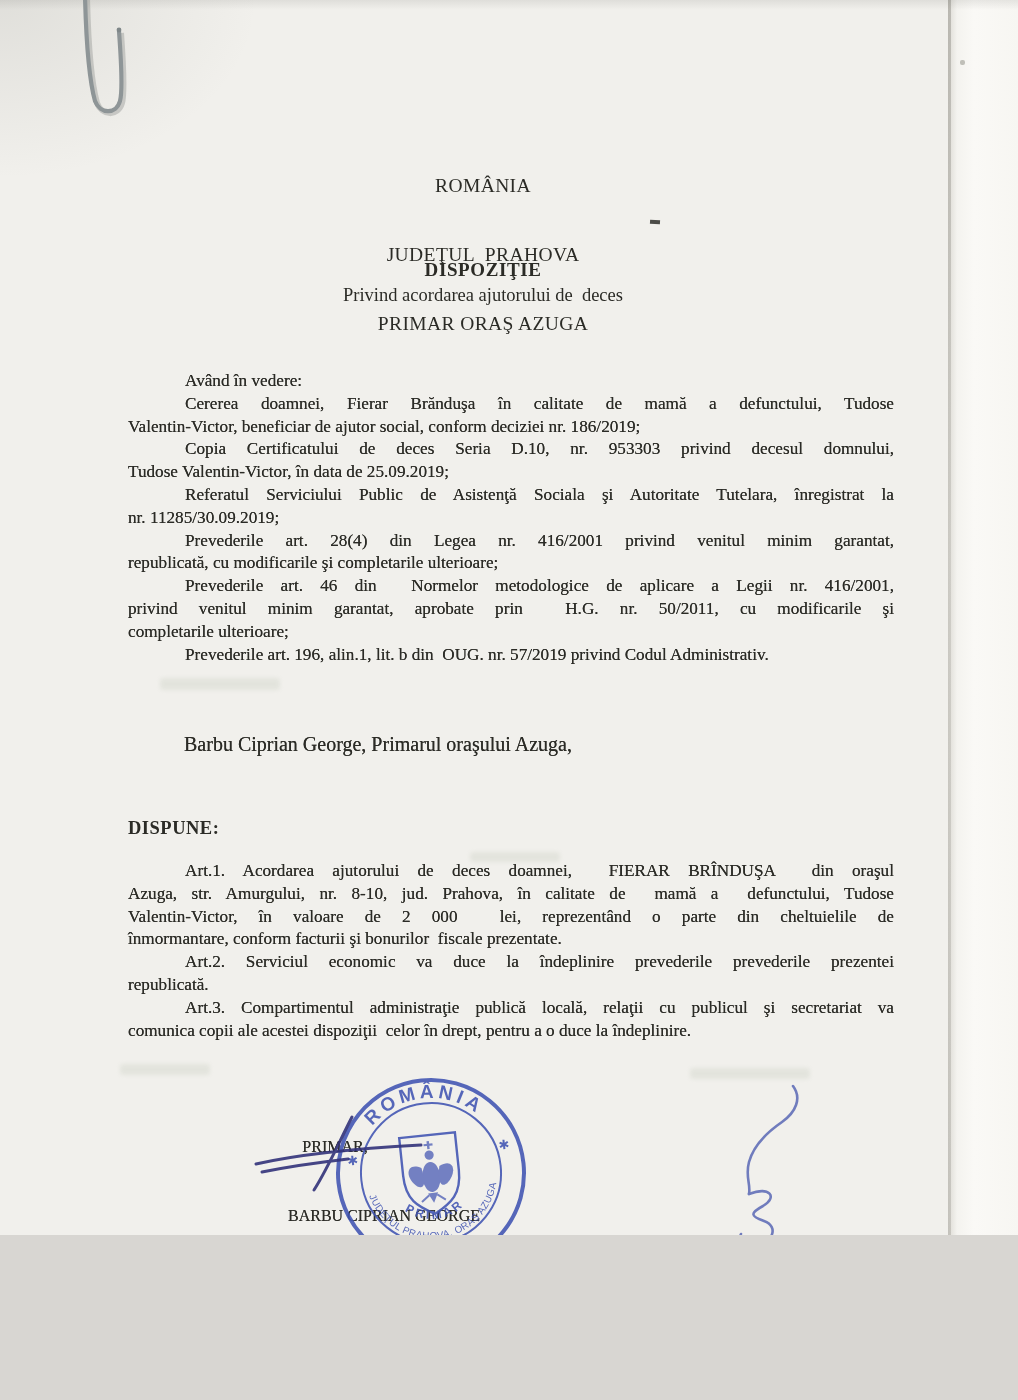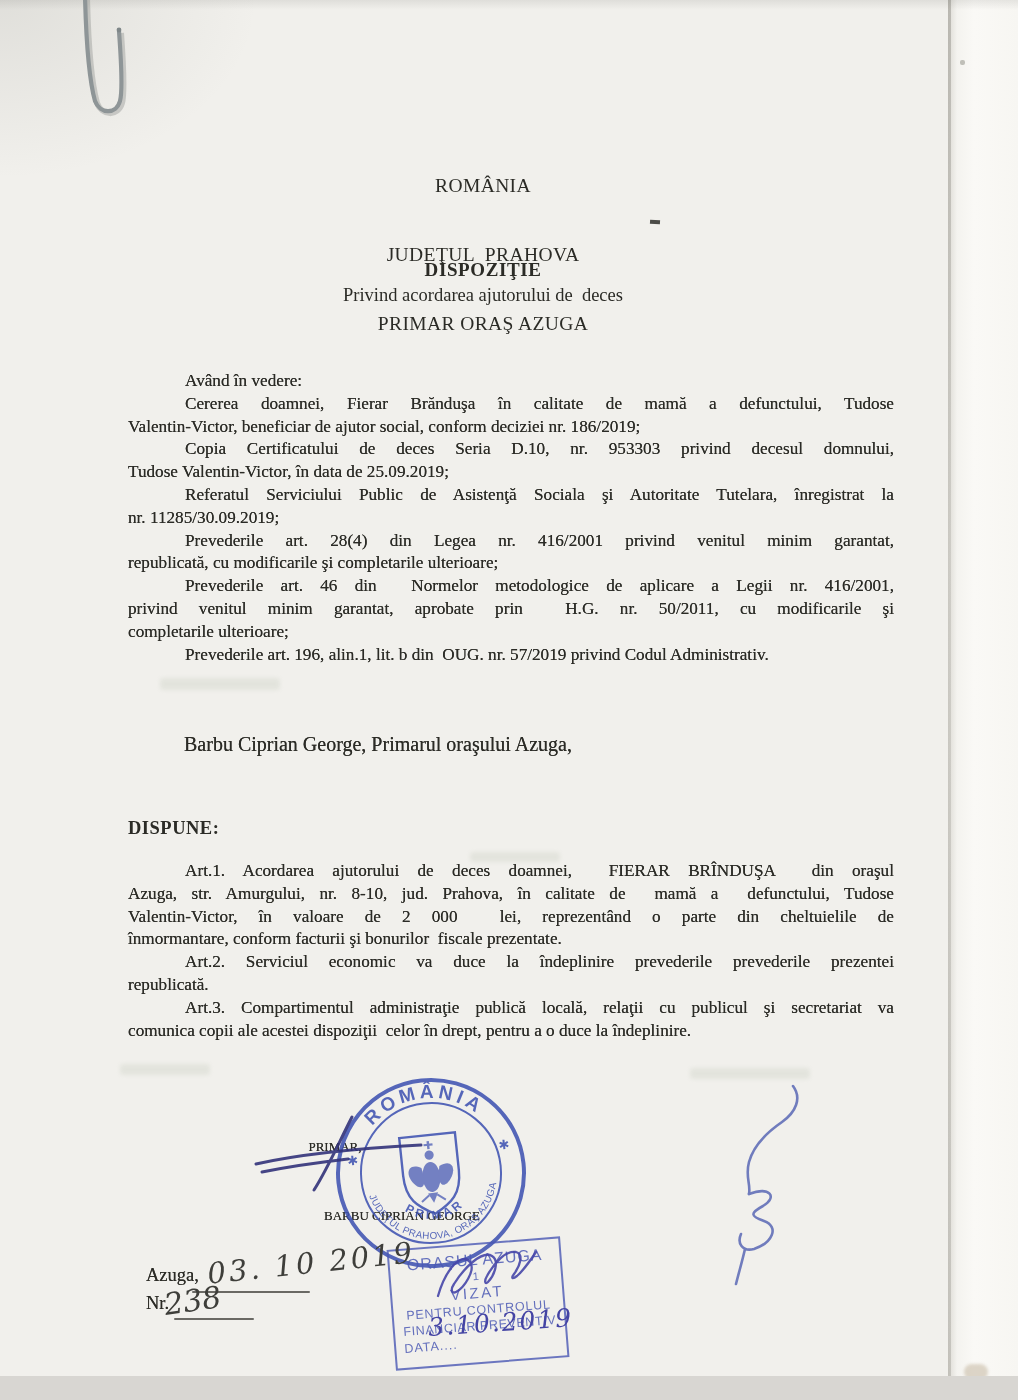--- a/index.html
+++ b/index.html
@@ -1,17 +1,17 @@
 <!DOCTYPE html>
 <html><head>
 <meta charset="utf-8">
 <style>
   html,body { margin:0; padding:0; background:#d8d6d2; }
   .page {
-    position:relative; width:1018px; height:1376px; margin:0 auto;
+    position:relative; width:1018px; height:1235px; margin:0 auto;
     background:#f1f0ec; overflow:hidden;
     font-family:"Liberation Serif","DejaVu Serif",serif;
     color:#2b2b26;
   }
   
   .edge-strip {
     position:absolute; left:948px; top:0; width:70px; height:1400px;
     background:linear-gradient(90deg,#dcdad4 0px,#f4f3ef 9px,#faf9f6 26px,#f7f6f2 100%);
   }
   .edge-line { position:absolute; left:948px; top:0; width:3px; height:1400px;
@@ -30,21 +30,21 @@
   .body-col { position:absolute; left:128px; width:766px; }
   .line { height:22.8px; line-height:22.8px; font-size:17.2px; white-space:pre-wrap;
           text-shadow:0 0 .5px rgba(43,43,38,.85); }
   .line.just { text-align:justify; text-align-last:justify; }
   .line.ind  { text-indent:57px; }
 
   .mayor-line { position:absolute; left:184px; top:733px; font-size:20px;
                 text-shadow:0 0 .5px rgba(43,43,38,.85); }
   .dispune { left:128px; width:766px; top:818px; font-size:18.5px; font-weight:bold; letter-spacing:.5px; position:absolute; text-align:left; }
 
-  .sig { position:absolute; text-align:center; font-size:13px; line-height:23px; white-space:pre-wrap;
+  .sig { position:absolute; text-align:center; font-size:16px; line-height:23px; white-space:pre-wrap;
          text-shadow:0 0 .5px rgba(43,43,38,.8); }
   .sig-left { left:205px; width:260px; top:1089px; }
   .sig-right { left:620px; width:300px; top:1126px; }
 
   .footer-label { position:absolute; font-size:18.5px; text-shadow:0 0 .5px rgba(43,43,38,.8);text-align:right; }
   .hand { font-family:"DejaVu Serif",serif; font-style:italic; color:#3e3e3a; }
   .hand-date { position:absolute; left:207px; top:1246px; font-size:29px; letter-spacing:3px;
                transform:rotate(-6deg); }
   .hand-nr { position:absolute; left:164px; top:1283px; font-size:30px; transform:rotate(-8deg); }
   .uline { position:absolute; height:2px; background:rgba(60,60,55,.75); border-radius:1px; }

